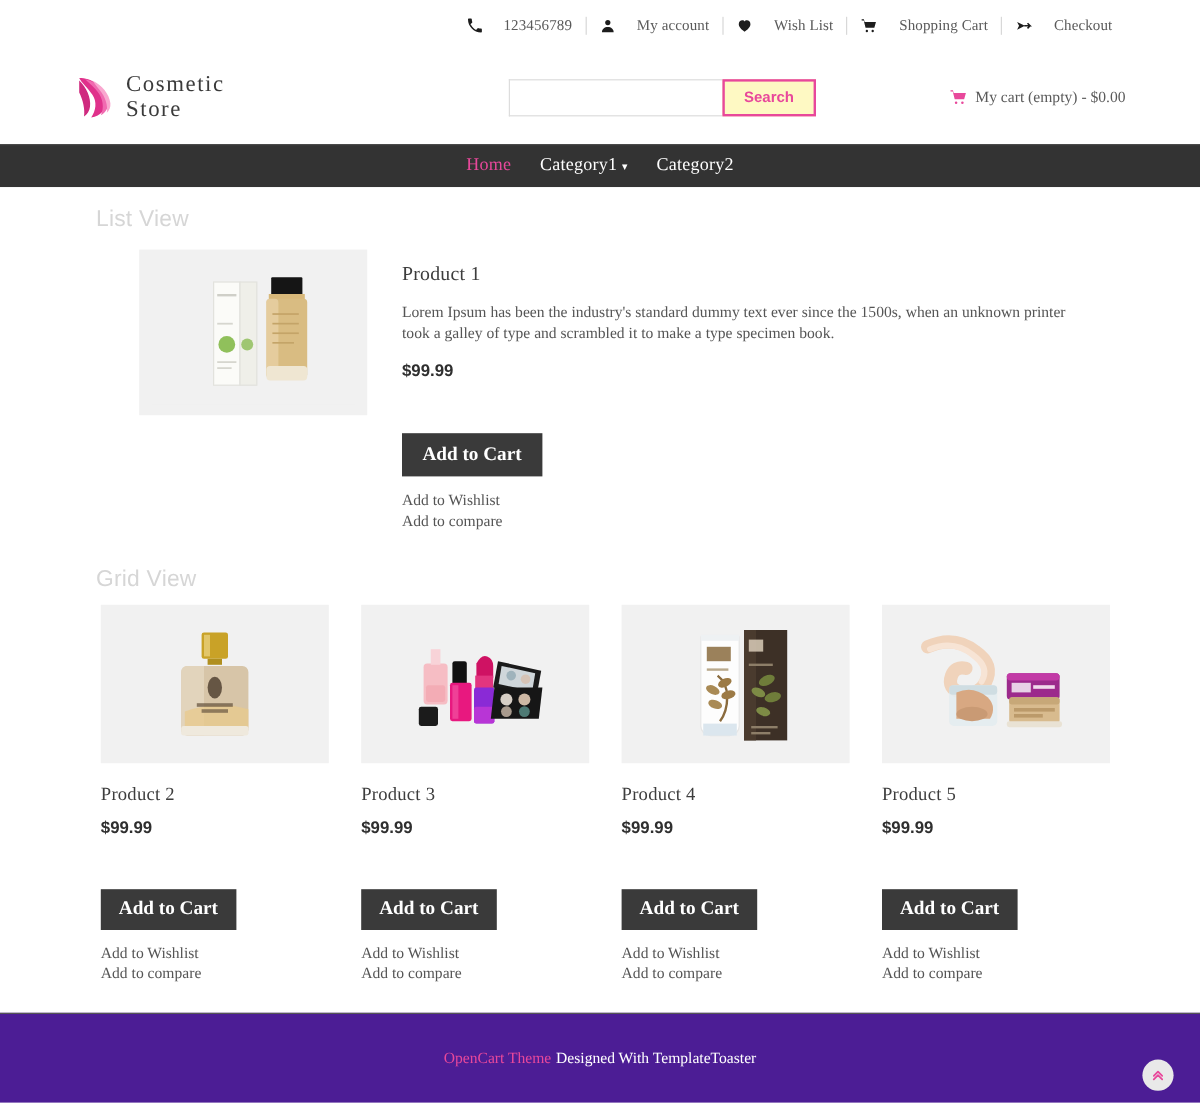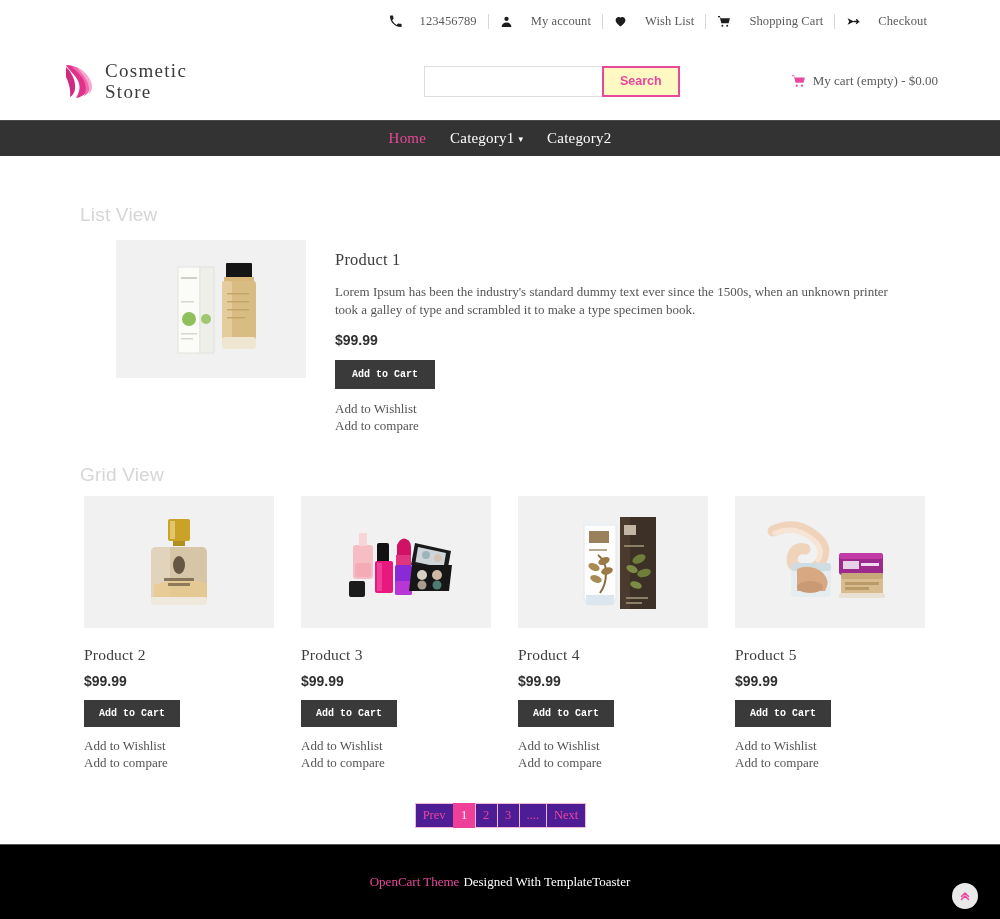--- a/index.html
+++ b/index.html
@@ -93,21 +93,21 @@
   .caret { font-size: 9px; line-height: 1; position: relative; top: 1px; }
 
   
   .main { padding: 0 62px; background: #fff; }
 
   .section-title {
     font-family: "Liberation Sans", sans-serif;
     font-size: 19px;
     color: #d6d6d6;
     letter-spacing: .2px;
-    padding: 48px 0 14px 18px;
+    padding: 16px 0 14px 18px;
   }
   .section-title.grid { padding-top: 30px; padding-bottom: 10px; }
 
   
   .list-row { display: flex; gap: 29px; padding-left: 54px; }
   .list-thumb {
     width: 190px; height: 138px; flex: none;
     background: #f1f1f1;
     display: flex; align-items: center; justify-content: center;
     overflow: hidden;
@@ -123,25 +123,26 @@
   }
   .p-price {
     font-family: "Liberation Sans", sans-serif;
     font-size: 14px; font-weight: bold; color: #2f2f2f;
     margin-bottom: 12px;
   }
   .btn-cart {
     display: inline-block;
     background: #3a3a3a; color: #fff;
     border: none;
-    font-family: Liberation Mono, monospace;
-    font-size: 10px; font-weight: bold;
+    font-family: Liberation Serif, serif;
+    font-size: 16px; font-weight: bold;
     padding: 9px 17px;
     cursor: pointer;
     margin-bottom: 12px;
+    margin-top: 33px;
   }
   .p-links { font-size: 13px; color: #555; line-height: 16.5px; }
   .p-links a { color: #555; text-decoration: none; display: block; cursor: pointer; }
 
   
   .grid-row { display: flex; gap: 27px; padding-left: 22px; }
   .grid-cell { width: 190px; }
   .grid-thumb {
     width: 190px; height: 132px;
     background: #f1f1f1;
@@ -168,21 +169,21 @@
     color: #e8489b;
     background: #4c1d95;
     cursor: pointer;
   }
   .pg.active { background: #ee3f99; color: #fff; border-color: #ee3f99; }
 
   
   .footer {
     position: absolute; left: 0; bottom: 0;
     width: 1000px; height: 75px;
-    background: #000000;
+    background: #4c1d95;
     border-top: 1px solid #555;
     display: flex; align-items: center; justify-content: center;
     font-size: 13px;
   }
   .footer .brand { color: #e8489b; }
   .footer .by { color: #ffffff; margin-left: 4px; }
   .totop {
     position: absolute; right: 22px; bottom: 10px;
     width: 26px; height: 26px; border-radius: 50%;
     background: #e9e9e9;

